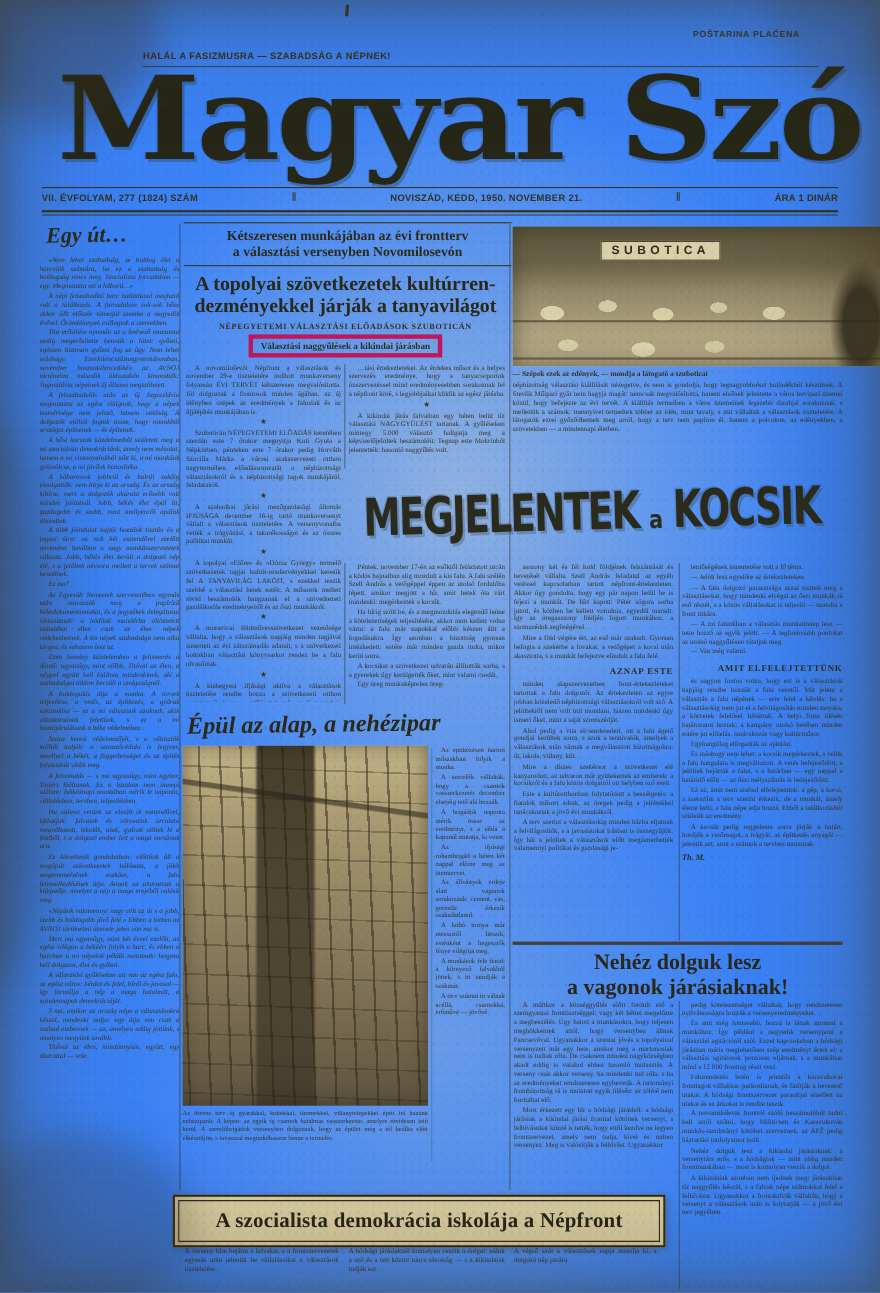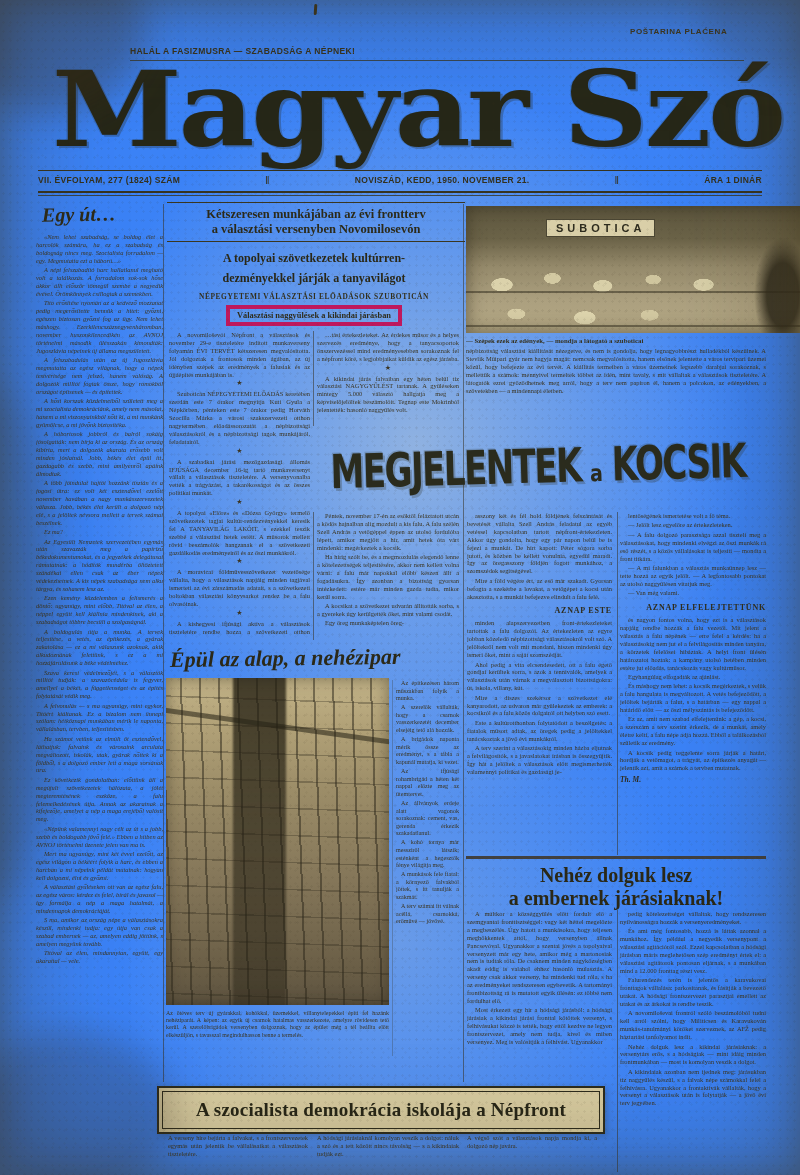--- a/index.html
+++ b/index.html
@@ -37,21 +37,21 @@
     font-family:"Liberation Sans",sans-serif;font-size:8.5px;font-weight:bold;letter-spacing:.3px;color:#33301d;}
   #issueline .sep{font-size:11px;font-weight:normal;}
   #rule-b{left:38px;top:191px;width:724px;height:2px;}
   #rule-c{left:38px;top:195px;width:724px;height:1px;opacity:.8;}
 
   #egyut-title{left:42px;top:203px;font-style:italic;font-weight:bold;font-size:20px;color:#2c2a19;transform:rotate(-1deg);}
   #egyut-col{left:36px;top:233px;width:127px;height:932px;}
 
   #frontterv{left:167px;top:202px;width:294px;padding:4px 2px;border-top:1px solid #3a3620;border-bottom:1px solid #3a3620;
     text-align:center;font-weight:bold;font-size:12.5px;line-height:15px;color:#2c2a19;}
-  #topolya-head{left:167px;top:249px;width:294px;text-align:center;font-weight:bold;font-size:12px;line-height:19.5px;color:#2a2817;}
+  #topolya-head{left:167px;top:249px;width:294px;text-align:center;font-weight:bold;font-size:18px;line-height:19.5px;color:#2a2817;}
   #topolya-kicker{left:167px;top:292px;width:294px;text-align:center;font-weight:bold;font-size:7.4px;letter-spacing:.6px;color:#33301d;}
   #topolya-boxwrap{left:167px;top:304px;width:294px;text-align:center;}
   #topolya-box{display:inline-block;border:4px solid #be185d;padding:2px 7px;font-weight:bold;font-size:8.4px;color:#2f2d1c;}
   #topolya-col1{left:169px;top:331px;width:141px;height:307px;}
   #topolya-col2{left:317px;top:331px;width:142px;height:94px;}
 
   #photo1{left:466px;top:206px;width:360px;height:127px;overflow:hidden;box-shadow:inset 0 0 18px rgba(40,34,20,.55);
     background:
       radial-gradient(18px 11px at 10% 62%, #dbd2ab 58%, rgba(0,0,0,0) 61%),
       radial-gradient(14px 9px at 24% 57%, #d3c9a2 58%, rgba(0,0,0,0) 61%),
@@ -232,21 +232,21 @@
       </div>
   </div>
   <div id="kocsik-col3" class="abs body-col">
     <div>
         <p>lentőségének ismertetése volt a fő téma.</p>
         <p>— Jelölt lesz egyelőre az értekezleteken.</p>
         <p>— A falu dolgozó parasztsága azzal tiszteli meg a választásokat, hogy mindenki elvégzi az őszi munkák rá eső részét, s a közös vállalásokat is teljesíti — mondta a front titkára.</p>
         <p>— A mi falunkban a választás munkaünnep lesz — tette hozzá az egyik jelölt. — A legfontosabb pontokat az utolsó naggyűlésen vitatjuk meg.</p>
         <p>— Van még valami.</p>
       </div>
-    <div class="subhead">AZNAP ELFELEJTETTÜNK</div>
+    <div class="subhead">AMIT ELFELEJTETTÜNK</div>
     <div>
         <p>és nagyon fontos volna, hogy ezt is a választások napjáig rendbe hozzák a falu vezetői. Mit jelent a választás a falu népének — erre felel a kérdés: ha a választásokig nem jut el a felvilágosítás minden tanyára, a körzetek felelősei hibáztak. A helyi front ülésén határozatot hoztak: a kampány utolsó hetében minden estére jut előadás, tanácskozás vagy kultúrműsor.</p>
         <p>Egyhangúlag elfogadták az ajánlást.</p>
         <p>És máshogy nem lehet: a kocsik megérkeztek, s velük a falu hangulata is megváltozott. A vetés befejeződött, a jelöltek bejárták a falut, s a határban — egy nappal a határidő előtt — az őszi mélyszántás is befejeződött.</p>
         <p>Ez az, amit nem szabad elfelejtenünk: a gép, a kocsi, a szerszám a terv szerint érkezik, de a munkát, amely életre kelti, a falu népe adja hozzá. Ebből a találkozásból születik az eredmény.</p>
         <p>A kocsik pedig reggelente sorra járják a határt, hordják a vetőmagot, a trágyát, az építkezés anyagát — jelentik azt, amit a számok a tervben mutatnak.</p>
       </div>
     <div class="signature">Th. M.</div>
   </div>
 
@@ -265,21 +265,21 @@
       <p>A kohó tornya már messziről látszik; esténként a hegesztők fénye világítja meg.</p>
       <p>A munkások fele fiatal: a környező falvakból jöttek, s itt tanulják a szakmát.</p>
       <p>A terv számai itt válnak acéllá, csarnokká, erőművé — jövővé.</p>
     </div>
   <div id="photo2-caption" class="abs body-col">
     <p style="text-indent:0;">Az ötéves terv új gyárakkal, kohókkal, üzemekkel, villanytelepekkel építi fel hazánk nehéziparát. A képen: az egyik új csarnok hatalmas vasszerkezete, amelyre rövidesen tető kerül. A szerelőbrigádok versenyben dolgoznak, hogy az épület még a tél beállta előtt elkészüljön, s tavasszal megindulhasson benne a termelés.</p>
   </div>
 
   <div id="nehez-head" class="abs">
     <div>Nehéz dolguk lesz</div>
-    <div>a embernek járásiaknak!</div>
+    <div>a vagonok járásiaknak!</div>
   </div>
   <div id="nehez-col1" class="abs body-col">
       <p>A múltkor a községgyűlés előtt fordult elő a szemgyantai fronttisztséggel: vagy két héttel megelőzte a megbeszélés. Úgy hatott a munkásokra, hogy teljesen meghökkentek attól, hogy versenyben állnak Pancsevóval. Ugyanakkor a szentai jóvés a topolyaival versenyzett már egy hete, amikor még a martonosiak nem is tudtak róla. De csaknem minden nagyközségben akadt eddig is valahol ehhez hasonló mulasztás. A verseny csak akkor verseny, ha mindenki tud róla, s ha az eredményeket rendszeresen egybevetik. A tartományi frontbizottság rá is mutatott egyik ülésén: ez többé nem fordulhat elő.</p>
       <p>Most érkezett egy hír a hódsági járásból: a hódsági járásiak a kikindai járási fronttal kötöttek versenyt, s felhívásukat közzé is tették, hogy ettől kezdve ne legyen frontszervezet, amely nem tudja, kivel és miben versenyez. Meg is valósítják a felhívást. Ugyanakkor</p>
     </div>
   <div id="nehez-col2" class="abs body-col">
       <p>pedig kötelezettséget vállaltak, hogy rendszeresen nyilvánosságra hozzák a versenyeredményeket.</p>
       <p>És ami még fontosabb, hozzá is láttak azonnal a munkához. Így például a negyedik versenypont a választási agitációról szól. Ezzel kapcsolatban a hódsági járásban máris meglehetősen szép eredményt értek el: a választási agitátorok pontosan eljárnak, s a munkában mind a 12.000 fronttag részt vesz.</p>
       <p>Falurendezés terén is jelentős a karavukovai fronttagok vállalása: parkosítanak, és fásítják a bevezető utakat. A hódsági frontszervezet parasztjai emellett az utakat és az árkokat is rendbe teszik.</p>
       <p>A novomiloševai frontról szóló beszámolóból tudni kell arról szólni, hogy Militicsen és Karavukován munkás-tanulmányi köröket szerveznek, az AFŽ pedig háztartási tanfolyamot indít.</p>

